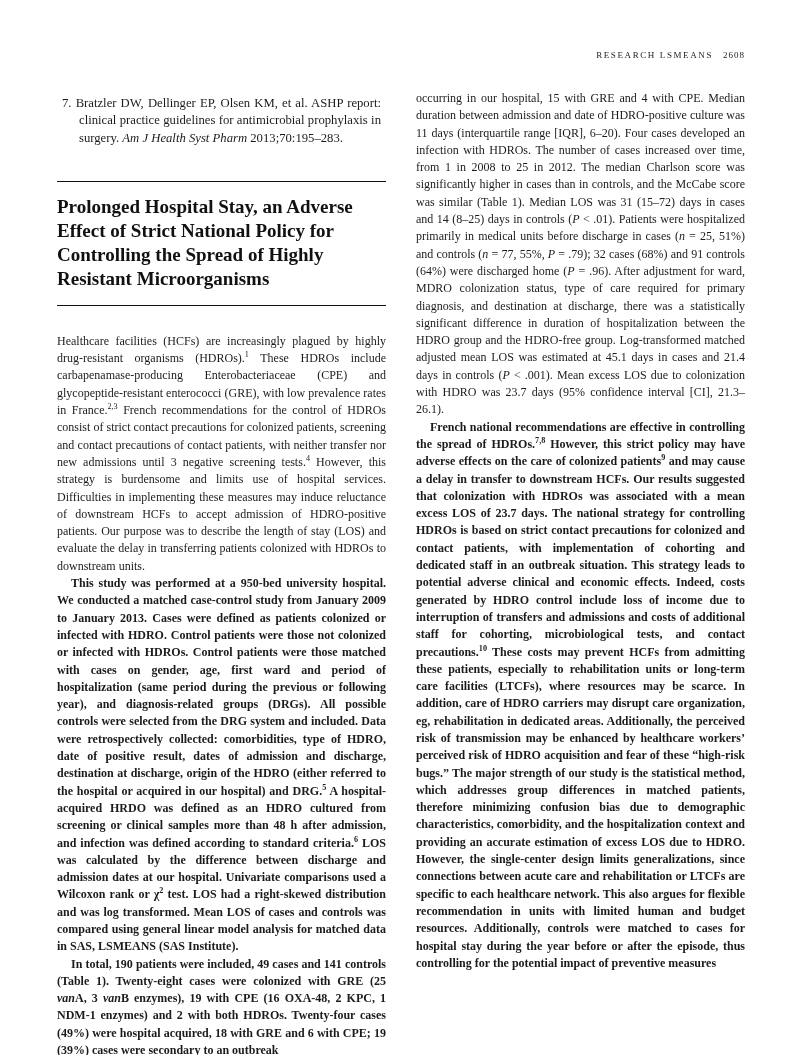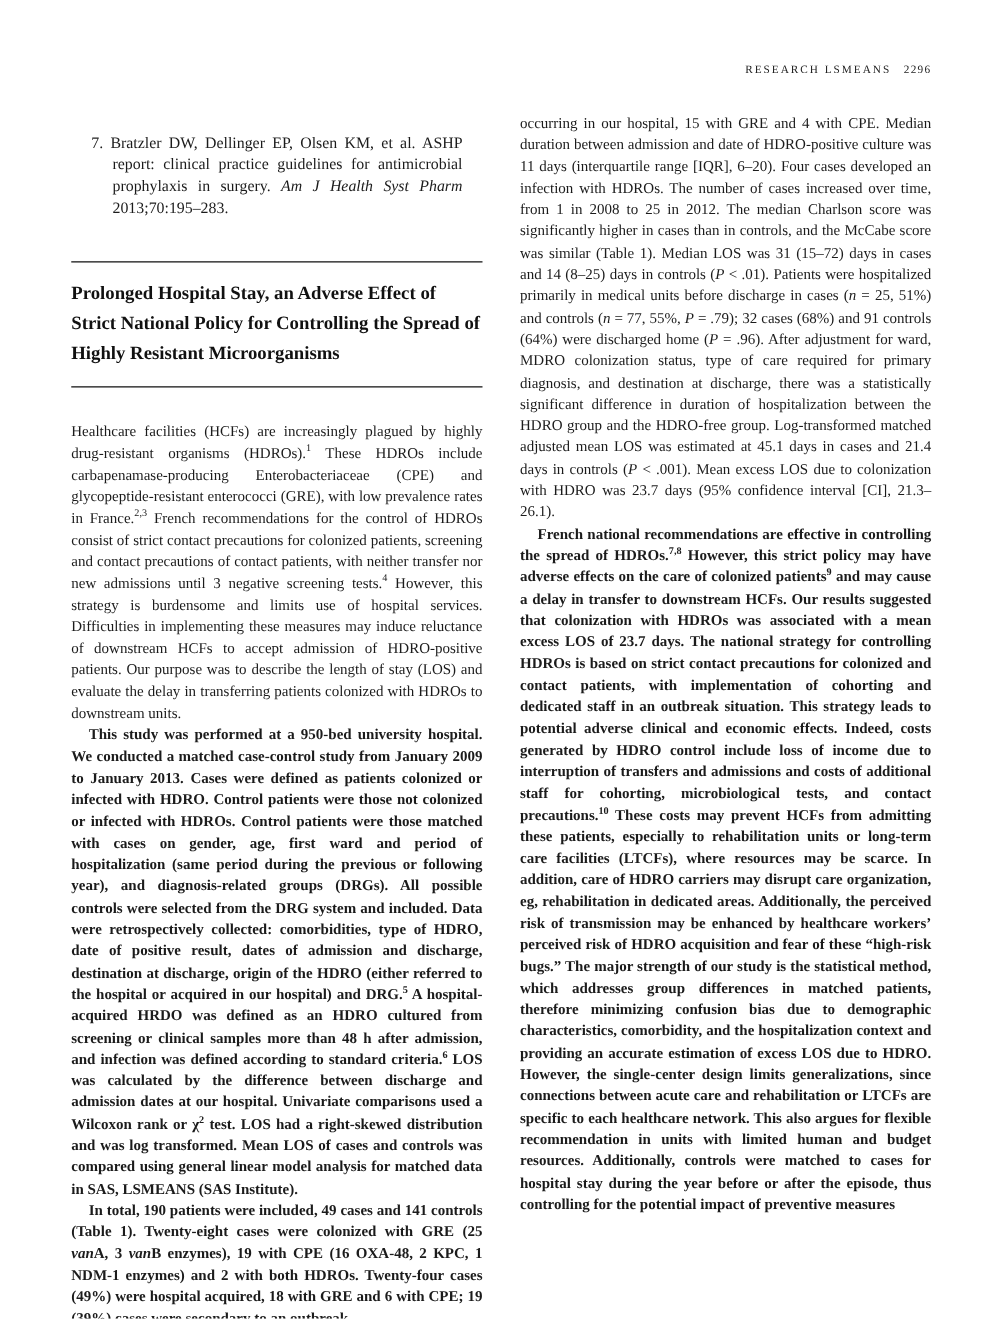--- a/index.html
+++ b/index.html
@@ -32,37 +32,37 @@
   }
   .columns {
     display: flex;
     gap: 30px;
   }
   .col {
     width: 329px;
     flex: 0 0 329px;
   }
   .reference {
-    margin: 16px;
+    margin: 5px;
     font-size: 12.7px;
     line-height: 17.3px;
     text-align: justify;
     padding-left: 17px;
     text-indent: -17px;
     hyphens: auto;
   }
   .title-block {
     margin: 34px 0 27px 0;
     border-top: 1.2px solid #111;
     border-bottom: 1.2px solid #111;
     padding: 13px 0 14px 0;
   }
   .title {
     margin: 0;
-    font-size: 15px;
+    font-size: 19px;
     font-weight: bold;
     line-height: 24px;
     color: #111;
   }
   .para {
     margin: 0;
     font-size: 12px;
     line-height: 17.3px;
     text-align: justify;
     hyphens: auto;
@@ -75,21 +75,21 @@
     font-size: 0.68em;
     line-height: 0;
   }
 </style>
 </head>
 <body>
 
 <div class="page">
 
   <div class="running-head">
-    <span class="section">RESEARCH LSMEANS</span><span class="pageno">2296</span>
+    <span class="section">RESEARCH LSMEANS</span><span class="pageno">2608</span>
   </div>
 
   <div class="columns">
 
     <div class="col">
       <p class="reference"><span class="ref-num">7.</span> <span>Bratzler DW, Dellinger EP, Olsen KM, et al. ASHP report: clinical practice guidelines for antimicrobial prophylaxis in surgery. <i>Am J Health Syst Pharm</i> 2013;70:195–283.</span></p>
 
       <div class="title-block">
         <h1 class="title">Prolonged Hospital Stay, an Adverse Effect of Strict National Policy for Controlling the Spread of Highly Resistant Microorganisms</h1>
       </div>

